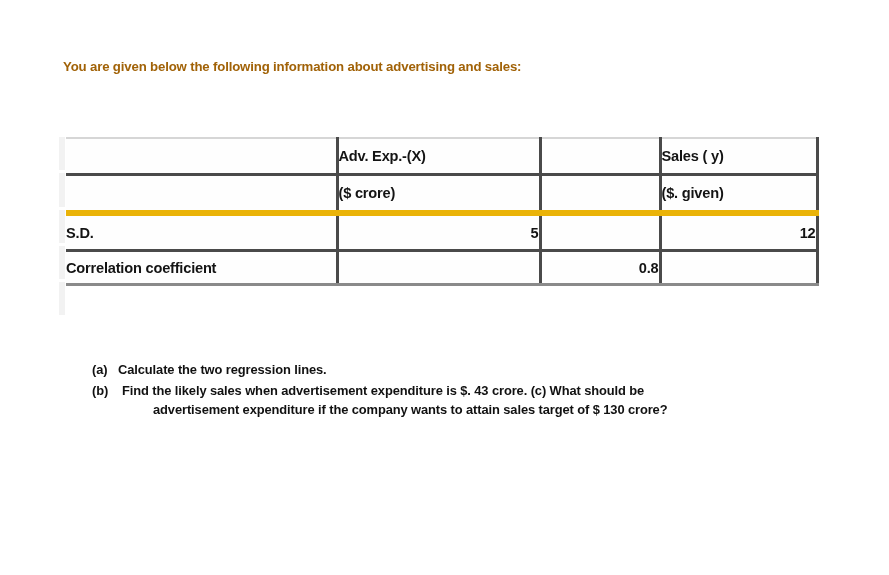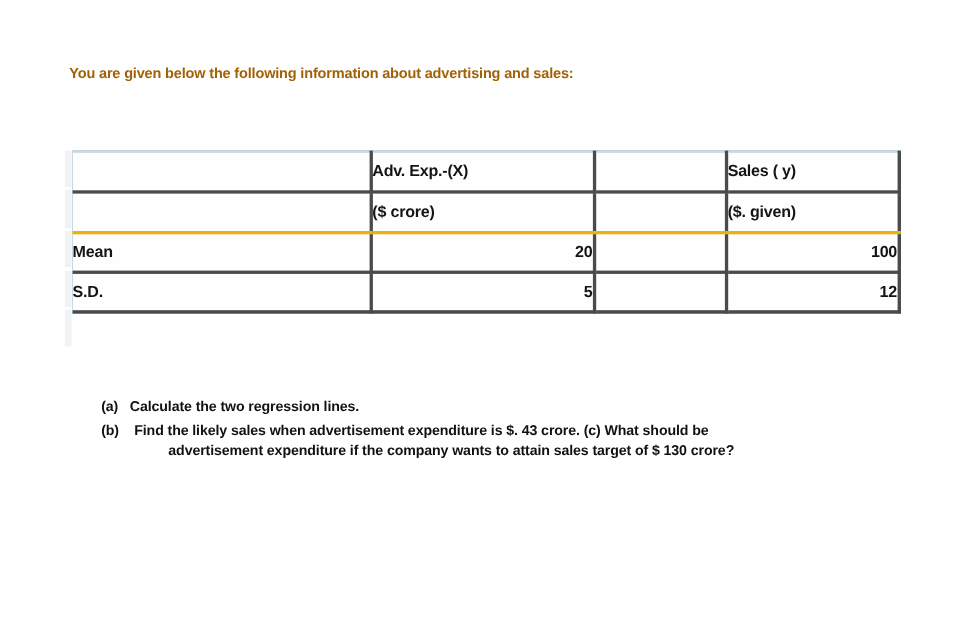--- a/index.html
+++ b/index.html
@@ -37,21 +37,21 @@
   .table-wrap {
     position: absolute;
     left: 66px;
     top: 137px;
     width: 751px;
   }
   table.stats {
     border-collapse: collapse;
     width: 100%;
     table-layout: fixed;
-    background: #0369a1;
+    background: #7dd3fc;
   }
   table.stats td {
     padding: 0;
     vertical-align: middle;
     font-size: 14.6px;
     font-weight: bold;
     color: #141414;
     letter-spacing: -0.2px;
     background: #fefefe;
   }
@@ -67,21 +67,21 @@
   td.cell-x     { border-right: 3px solid #4a4a4a; padding-right: 8px; }
   td.cell-mid   { border-right: 3px solid #4a4a4a; padding-right: 8px; }
   td.cell-y     { border-right: 3px solid #4a4a4a; padding-right: 8px; }
 
   td.txt-left  { text-align: left; }
   td.txt-right { text-align: right; }
   td.hdr       { text-align: left; padding-left: 7px; }
 
   
   tr.r-head1 td { height: 34px; border-top: 2px solid #d6d6d6; border-bottom: 3px solid #4a4a4a; }
-  tr.r-head2 td { height: 34px; border-bottom: 3px solid #eab308; margin-top: 20px; }
+  tr.r-head2 td { height: 34px; border-bottom: 6px solid #eab308; margin-top: 20px; }
   tr.r-mean  td { height: 33px; border-bottom: 3px solid #4a4a4a; }
   tr.r-sd    td { height: 33px; border-bottom: 3px solid #4a4a4a; }
   tr.r-corr  td { height: 31px; border-bottom: 3px solid #8a8a8a; }
 
   
   .gutter {
     position: absolute;
     left: 59px;
     top: 137px;
     width: 6px;
@@ -150,34 +150,34 @@
           <td class="cell-mid hdr"></td>
           <td class="cell-y hdr">Sales ( y)</td>
         </tr>
         <tr class="r-head2">
           <td class="cell-label hdr"></td>
           <td class="cell-x hdr">($ crore)</td>
           <td class="cell-mid hdr"></td>
           <td class="cell-y hdr">($. given)</td>
         </tr>
 
-        <tr class="r-mean">
-          <td class="cell-label txt-left">Mean</td>
-          <td class="cell-x txt-right">20</td>
-          <td class="cell-mid txt-right"></td>
-          <td class="cell-y txt-right">100</td>
-        </tr>
 
         <tr class="r-sd">
           <td class="cell-label txt-left">S.D.</td>
           <td class="cell-x txt-right">5</td>
           <td class="cell-mid txt-right"></td>
           <td class="cell-y txt-right">12</td>
         </tr>
 
+        <tr class="r-corr">
+          <td class="cell-label txt-left">Correlation coefficient</td>
+          <td class="cell-x txt-right"></td>
+          <td class="cell-mid txt-right">0.8</td>
+          <td class="cell-y txt-right"></td>
+        </tr>
       </tbody>
     </table>
   </div>
 
   <div class="questions">
     <div class="q-row a">
       <span class="q-tag">(a)</span>
       <span class="q-text">Calculate the two regression lines.</span>
     </div>
     <div class="q-row b">

